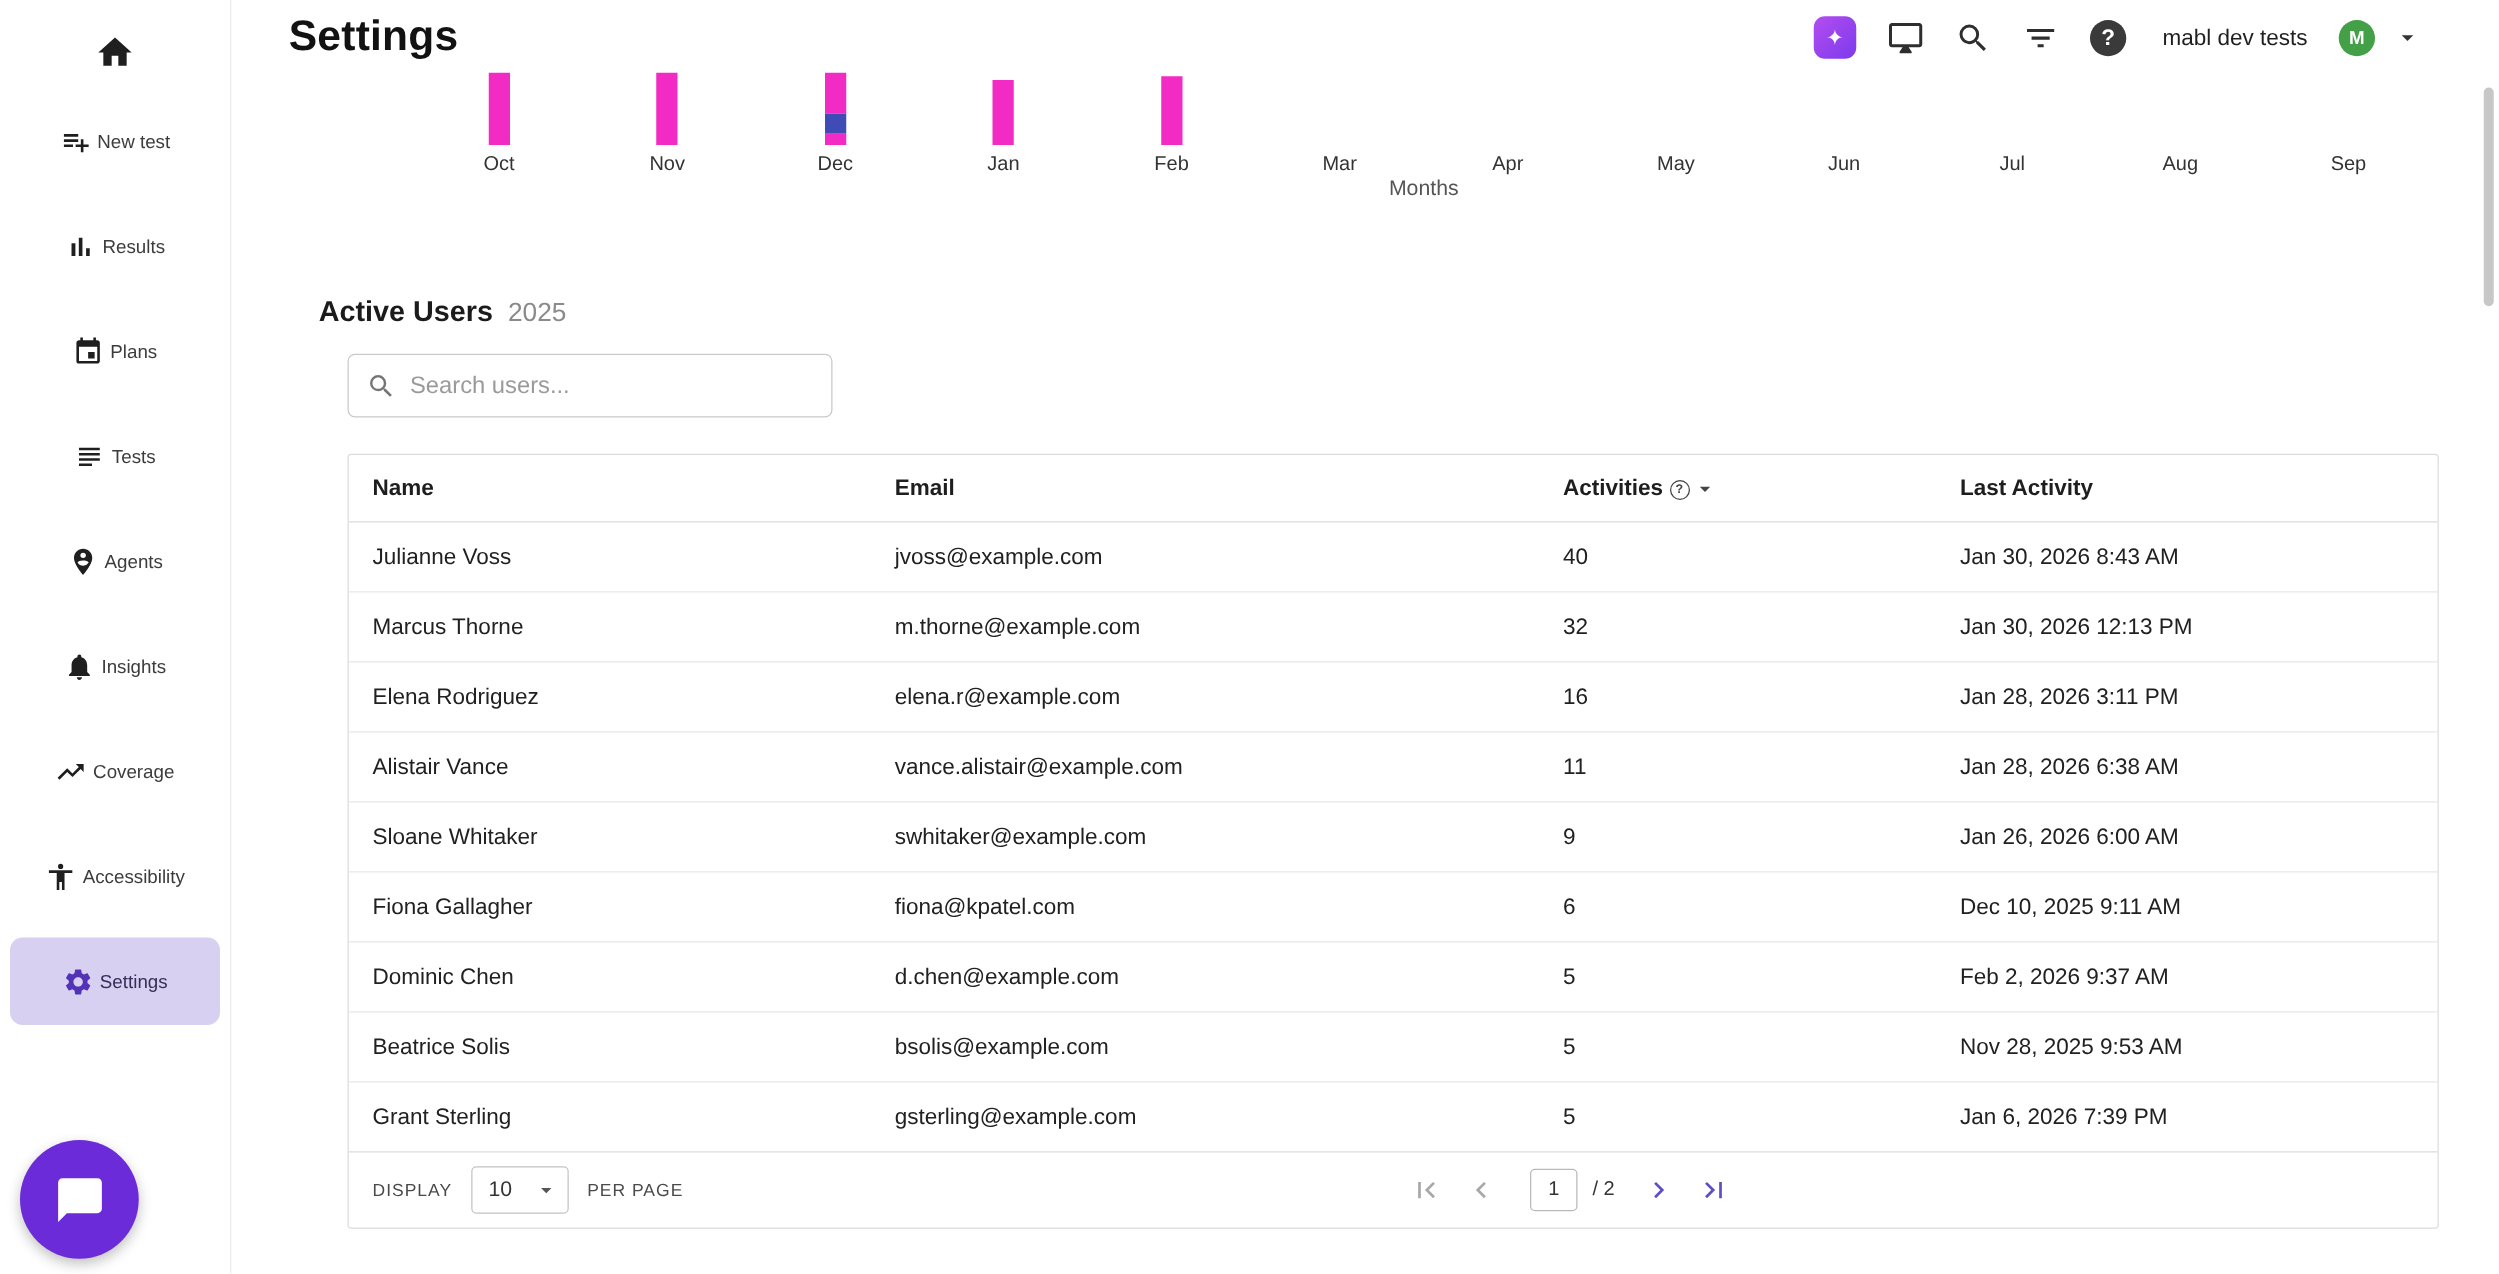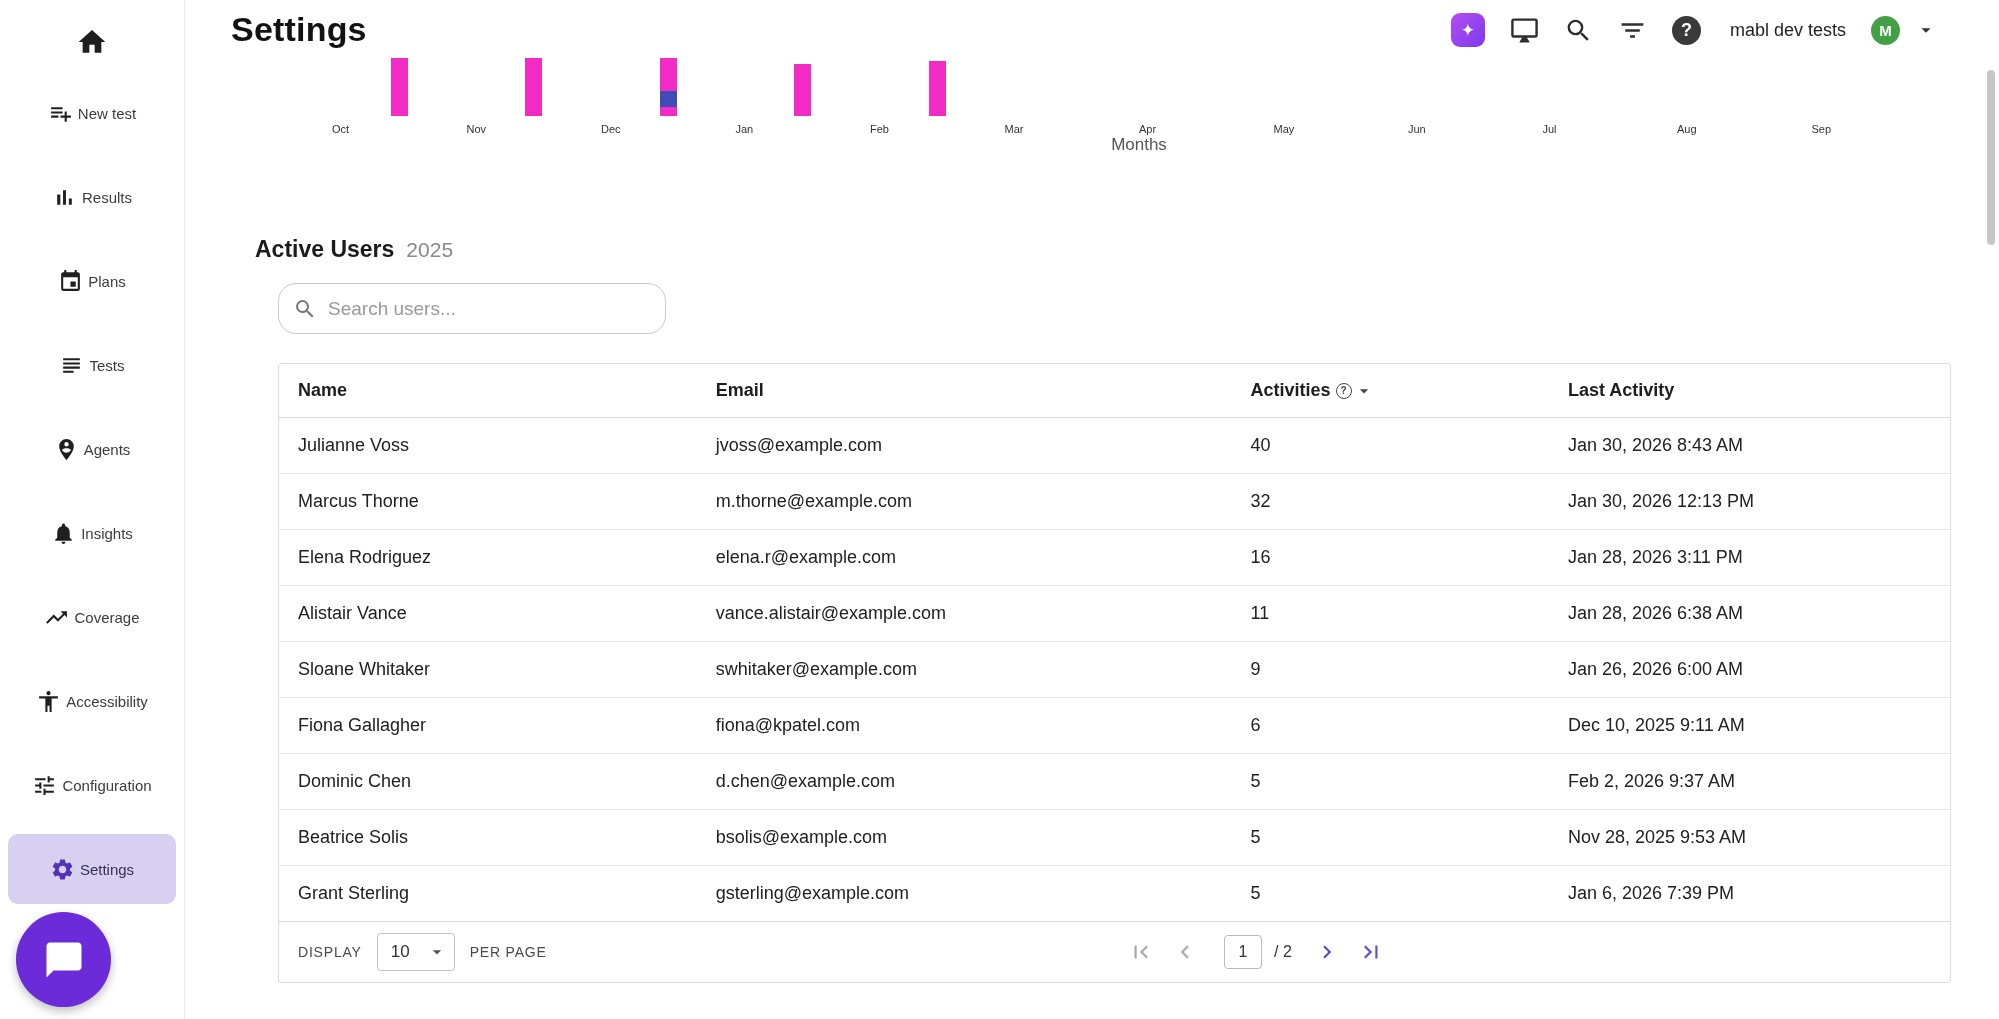--- a/index.html
+++ b/index.html
@@ -70,31 +70,31 @@
     font-size: 15px; font-weight: bold; cursor: pointer;
   }
   .caret-ic { width: 22px; height: 22px; color: #333; cursor: pointer; margin-left: -10px; }
 
   
   .chart { position: absolute; left: 147px; top: 58px; width: 1614px; }
   .chart-bars { display: flex; height: 58px; overflow: hidden; }
   .chart-col { flex: 1; display: flex; align-items: flex-end; justify-content: center; }
   .chart-bar { width: 17px; display: flex; flex-direction: column-reverse; }
   .chart-xlabels { display: flex; margin-top: 7px; }
-  .chart-xlabel { flex: 1; text-align: left; font-size: 11px; color: #333; }
+  .chart-xlabel { flex: 1; text-align: center; font-size: 16px; color: #333; }
   .chart-axis-title { text-align: center; font-size: 17px; color: #555; }
 
   
   .section-head { position: absolute; left: 70px; top: 236px; display: flex; align-items: baseline; gap: 12px; }
   .sec-title { font-size: 23px; font-weight: bold; color: #1b1b1b; }
   .sec-year { font-size: 21px; color: #8a8a8a; }
 
   .searchbox {
     position: absolute; left: 93px; top: 283px; width: 388px; height: 51px;
-    border: 1px solid #c9c9c9; border-radius: 18px; background: #fff;
+    border: 1px solid #c9c9c9; border-radius: 6px; background: #fff;
     display: flex; align-items: center; padding: 0 14px; gap: 11px;
   }
   .searchbox svg { width: 24px; height: 24px; color: #757575; flex: none; }
   .searchbox input {
     border: none; outline: none; flex: 1; font-size: 19px;
     font-family: "Liberation Sans", sans-serif; color: #333; background: transparent;
   }
   .searchbox input::placeholder { color: #9a9a9a; }
 
   
@@ -200,26 +200,20 @@
       <svg class="ic side-ic" viewBox="0 0 24 24">
         <path d="M16 6l2.29 2.29-4.88 4.88-4-4L2 16.59 3.41 18l6-6 4 4 6.3-6.29L22 12V6h-6z"></path>
       </svg>
       <span class="side-label">Coverage</span>
     </div>
     <div class="side-item">
       <svg class="ic side-ic" viewBox="0 0 24 24">
         <path d="M12 2a2 2 0 110 4 2 2 0 010-4zm9 7h-6v13h-2v-6h-2v6H9V9H3V7h18v2z"></path>
       </svg>
       <span class="side-label">Accessibility</span>
-    </div>
-    <div class="side-item">
-      <svg class="ic side-ic" viewBox="0 0 24 24">
-        <path d="M3 17v2h6v-2H3zM3 5v2h10V5H3zm10 16v-2h8v-2h-8v-2h-2v6h2zM7 9v2H3v2h4v2h2V9H7zm14 4v-2H11v2h10zm-6-4h2V7h4V5h-4V3h-2v6z"></path>
-      </svg>
-      <span class="side-label">Configuration</span>
     </div>
     <div class="side-item active">
       <svg class="ic side-ic" viewBox="0 0 24 24">
         <path d="M19.14 12.94c.04-.3.06-.61.06-.94 0-.32-.02-.64-.07-.94l2.03-1.58c.18-.14.23-.41.12-.61l-1.92-3.32c-.12-.22-.37-.29-.59-.22l-2.39.96c-.5-.38-1.03-.7-1.62-.94l-.36-2.54c-.04-.24-.24-.41-.48-.41h-3.84c-.24 0-.43.17-.47.41l-.36 2.54c-.59.24-1.13.57-1.62.94l-2.39-.96c-.22-.08-.47 0-.59.22L2.74 8.87c-.12.21-.08.47.12.61l2.03 1.58c-.05.3-.09.63-.09.94s.02.64.07.94l-2.03 1.58c-.18.14-.23.41-.12.61l1.92 3.32c.12.22.37.29.59.22l2.39-.96c.5.38 1.03.7 1.62.94l.36 2.54c.05.24.24.41.48.41h3.84c.24 0 .44-.17.47-.41l.36-2.54c.59-.24 1.13-.56 1.62-.94l2.39.96c.22.08.47 0 .59-.22l1.92-3.32c.12-.22.07-.47-.12-.61l-2.01-1.58zM12 15.6c-1.98 0-3.6-1.62-3.6-3.6s1.62-3.6 3.6-3.6 3.6 1.62 3.6 3.6-1.62 3.6-3.6 3.6z"></path>
       </svg>
       <span class="side-label">Settings</span>
     </div>
   </aside>
 
 <button class="fab">

